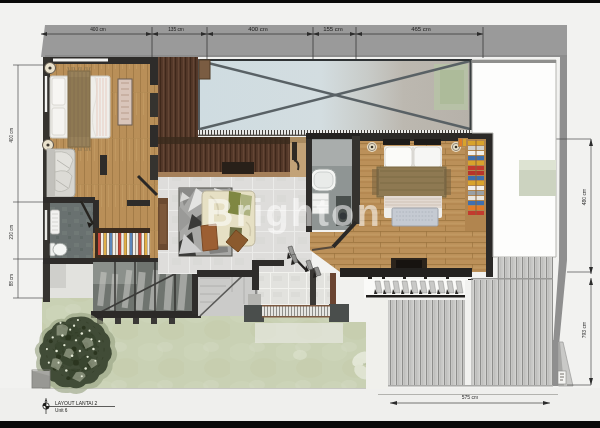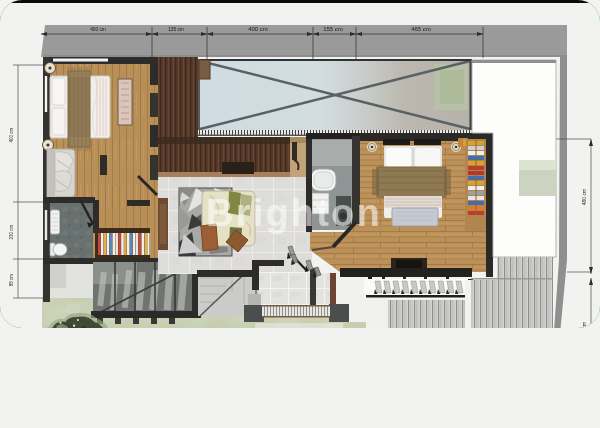--- a/index.html
+++ b/index.html
@@ -1,16 +1,16 @@
 <!DOCTYPE html>
 <html><head>
 <meta charset="utf-8">
 <style>
   html,body{margin:0;padding:0;background:#f2f2f0;font-family:"Liberation Sans",sans-serif;}
-  #page{position:relative;width:600px;height:328px;overflow:hidden;background:#15803d;border-radius:22px;}
+  #page{position:relative;width:600px;height:428px;overflow:hidden;background:#15803d;}
   svg{display:block;}
 </style>
 </head>
 <body>
 <div id="page">
 <svg width="600" height="428" viewBox="0 0 600 428" xmlns="http://www.w3.org/2000/svg">
 <defs>
   <pattern id="oak" width="7" height="46" patternUnits="userSpaceOnUse">
     <rect width="7" height="46" fill="#b98f58"></rect>
     <rect x="0" width="1" height="46" fill="#a37c48"></rect>

